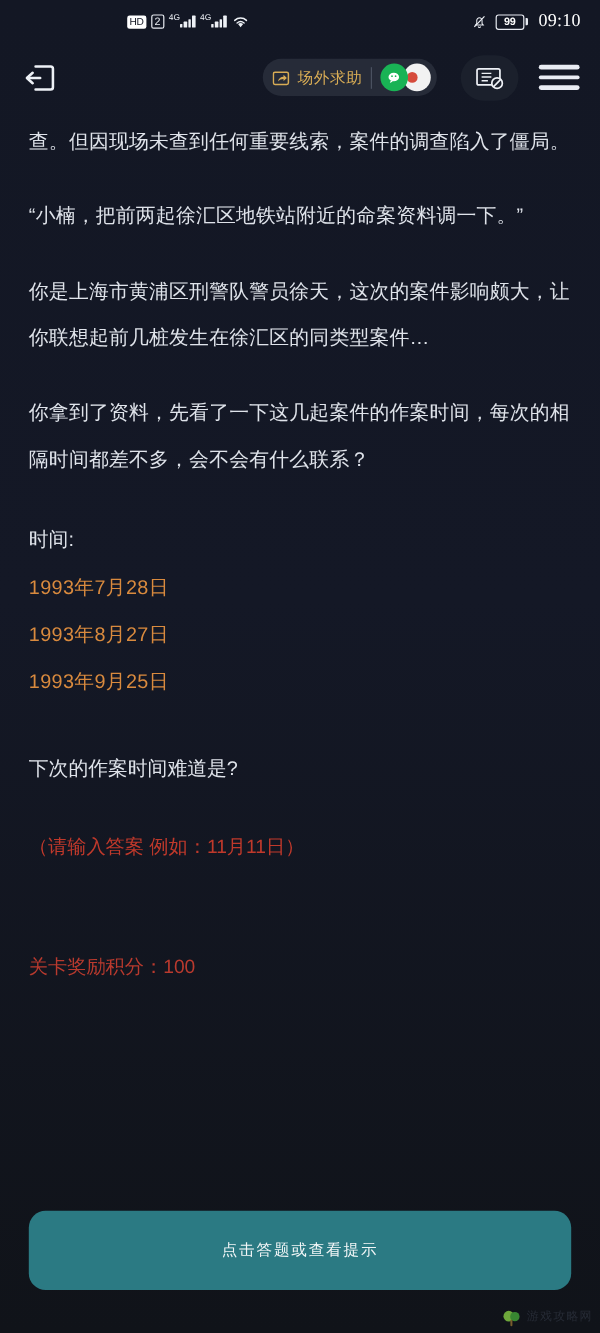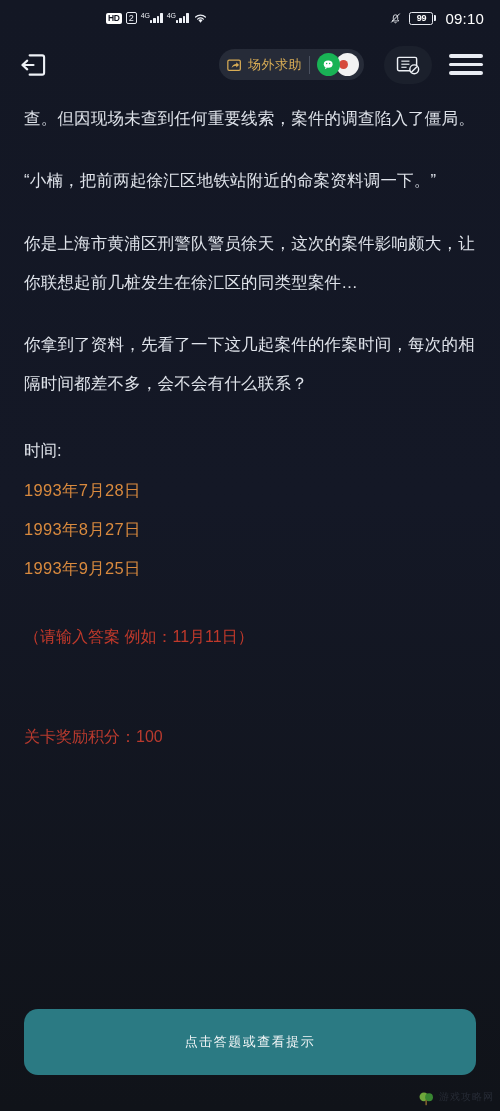--- a/index.html
+++ b/index.html
@@ -31,21 +31,21 @@
     color: #ffffff;
     font-size: 13px;
   }
   .sb-left { display: flex; align-items: center; gap: 4px; margin-left: 90px; }
   .sb-right { margin-left: auto; display: flex; align-items: center; gap: 7px; }
 
   .hd-badge {
     background: #ffffff;
     color: #111420;
     font-size: 8.5px;
-    font-weight: bold;
+    font-weight: normal;
     line-height: 11px;
     padding: 0 2px;
     border-radius: 2px;
     letter-spacing: -0.3px;
   }
   .sim-badge {
     font-size: 9px;
     border: 1px solid #e9ecf2;
     border-radius: 2px;
     padding: 0 2px;
@@ -87,21 +87,21 @@
     font-weight: bold;
     color: #ffffff;
     letter-spacing: -0.2px;
   }
   .battery .cap {
     width: 2px; height: 6px;
     background: #e7eaf1;
     border-radius: 0 1px 1px 0;
     margin-left: 1px;
   }
-  .clock { font-size: 15px; color: #ffffff; letter-spacing: 0.2px; margin-left: 2px; }
+  .clock { font-size: 15px; color: #ffffff; letter-spacing: 0.2px; margin-left: 2px; font-family: Liberation Serif, serif; }
 
   
   .toolbar {
     height: 57px;
     flex: 0 0 57px;
     display: flex;
     align-items: center;
     padding: 0 14px;
     gap: 8px;
   }
@@ -373,20 +373,21 @@
     <p class="para">你是上海市黄浦区刑警队警员徐天，这次的案件影响颇大，让你联想起前几桩发生在徐汇区的同类型案件…</p>
 
     <p class="para tight">你拿到了资料，先看了一下这几起案件的作案时间，每次的相隔时间都差不多，会不会有什么联系？</p>
 
     <p class="label-line" style="margin-top:30px;">时间:</p>
 
     <p class="date-line">1993年7月28日</p>
     <p class="date-line">1993年8月27日</p>
     <p class="date-line">1993年9月25日</p>
 
+    <p class="question-line">下次的作案时间难道是?</p>
 
     <p class="hint-line">（请输入答案 例如：11月11日）</p>
 
     <p class="reward-line">关卡奖励积分：100</p>
   </div>
 
   <div class="footer">
     <button class="answer-btn">点击答题或查看提示</button>
   </div>
 

